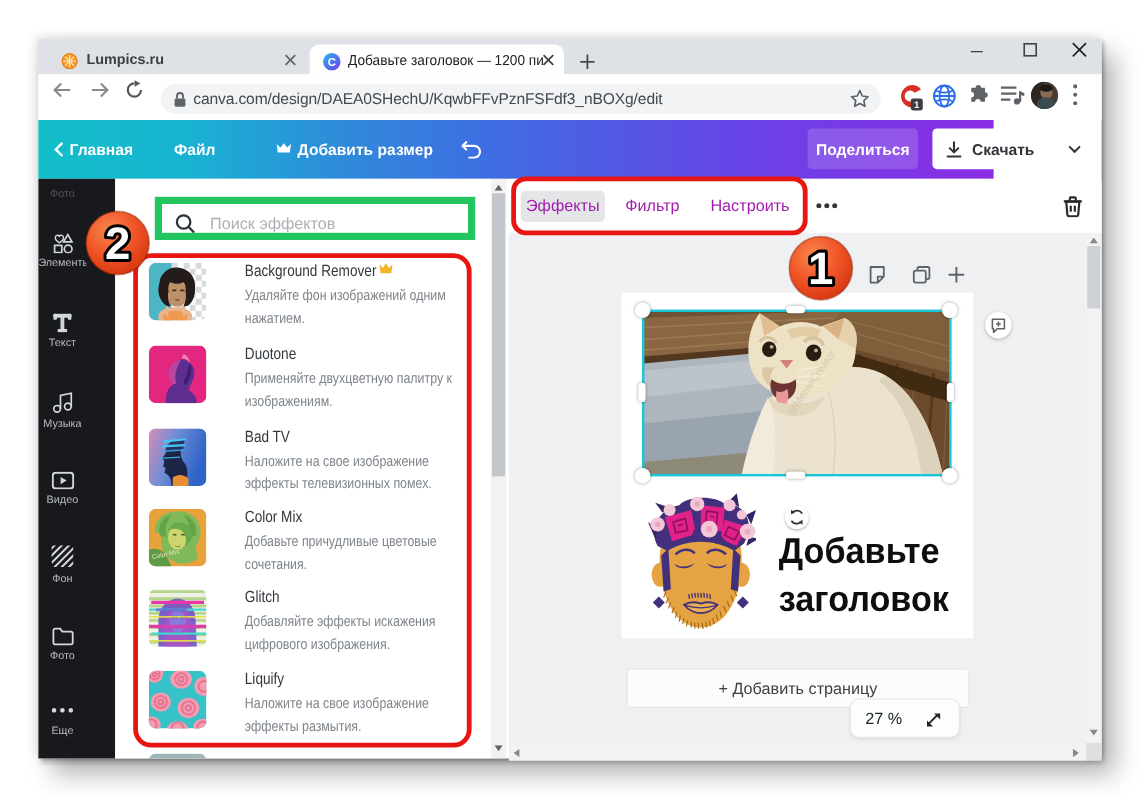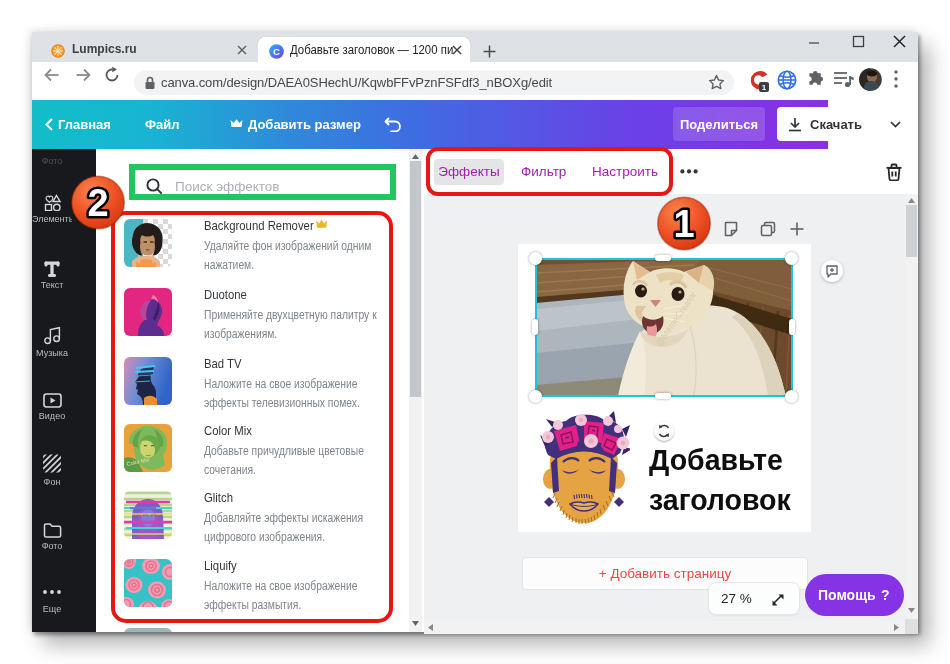--- a/index.html
+++ b/index.html
@@ -723,38 +723,34 @@
         <svg style="position:absolute;left:3px;top:3px" width="14" height="14" viewBox="0 0 14 14">
           <path d="M11.5 4 A 5 5 0 0 0 3.5 3.2" fill="none" stroke="#33373a" stroke-width="1.5"></path>
           <polygon points="2.2,0.8 2.2,4.8 5.6,2.8" fill="#33373a"></polygon>
           <path d="M2.5 10 A 5 5 0 0 0 10.5 10.8" fill="none" stroke="#33373a" stroke-width="1.5"></path>
           <polygon points="11.8,13.2 11.8,9.2 8.4,11.2" fill="#33373a"></polygon>
         </svg>
       </div>
 
       <div class="abs" style="left:225px;top:246px;font-size:30px;font-weight:700;color:#0e0e0e;line-height:40px;transform:scaleX(0.95);transform-origin:0 0;">Добавьте<br>заголовок</div>
 
-      <div class="abs" style="left:98px;top:363px;width:286px;height:33px;background:#fcfcfd;border:1px solid #e2e5e8;border-radius:4px;color:#ef4444;font-size:13.5px;text-align:center;line-height:31px;">+ Добавить страницу</div>
+      <div class="abs" style="left:98px;top:363px;width:286px;height:33px;background:#fcfcfd;border:1px solid #e2e5e8;border-radius:4px;color:#404040;font-size:13.5px;text-align:center;line-height:31px;">+ Добавить страницу</div>
     </div>
 
     <div class="abs" style="left:676px;top:550px;width:92px;height:33px;background:#fcfdfd;border:1px solid #e5e8ea;border-radius:8px;box-shadow:0 1px 2px rgba(0,0,0,0.06);">
       <span class="abs" style="left:12px;top:8px;font-size:13.5px;color:#22262a;">27 %</span>
       <svg class="abs" style="left:60px;top:8px" width="17" height="17" viewBox="0 0 17 17">
         <g stroke="#22262a" stroke-width="1.6" fill="none">
             <line x1="5" y1="12" x2="12" y2="5"></line>
           </g>
         <polygon points="9.5,3.5 14.5,3.5 14.5,8.5" fill="#22262a" stroke="none"></polygon>
         <polygon points="3.5,9.5 3.5,14.5 8.5,14.5" fill="#22262a" stroke="none"></polygon>
       </svg>
     </div>
 
-    <div class="abs" style="left:773px;top:542px;width:99px;height:42px;background:#8633e6;border-radius:21px;color:#fff;font-size:14.5px;font-weight:700;line-height:42px;">
-      <span class="abs" style="left:13px;font-size:14px;">Помощь</span>
-        <span class="abs" style="left:76px;font-size:14px;">?</span>
-    </div>
 
     <div class="sbar" style="left:377px;top:117px;width:13px;height:483px;">
       <svg class="abs" style="left:3px;top:5px" width="7" height="5" viewBox="0 0 7 5">
           <polygon points="0,5 3.5,0 7,5" fill="#636669"></polygon>
         </svg>
       <div class="abs" style="left:1px;top:12px;width:11px;height:236px;background:#c3c7cb;"></div>
       <svg class="abs" style="left:3px;top:472px" width="7" height="5" viewBox="0 0 7 5">
           <polygon points="0,0 3.5,5 7,0" fill="#636669"></polygon>
         </svg>
     </div>

